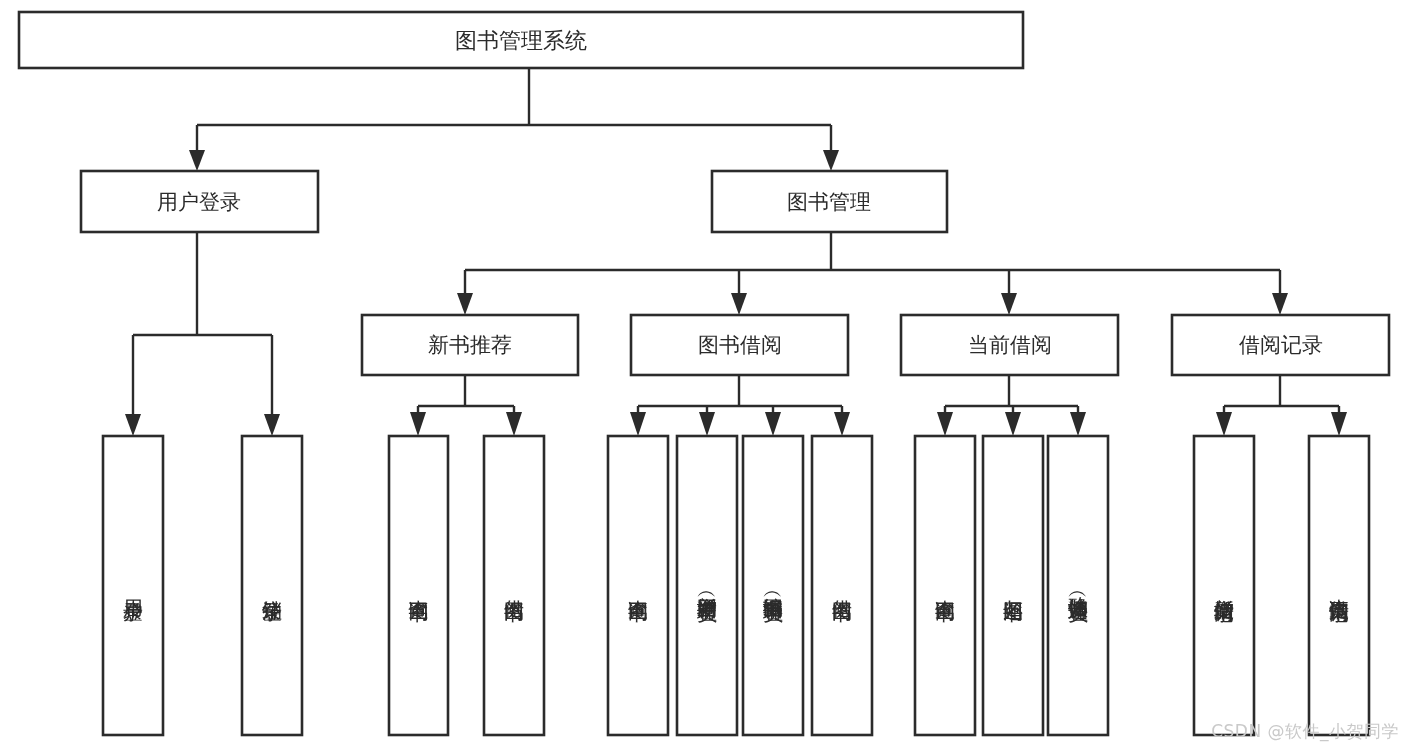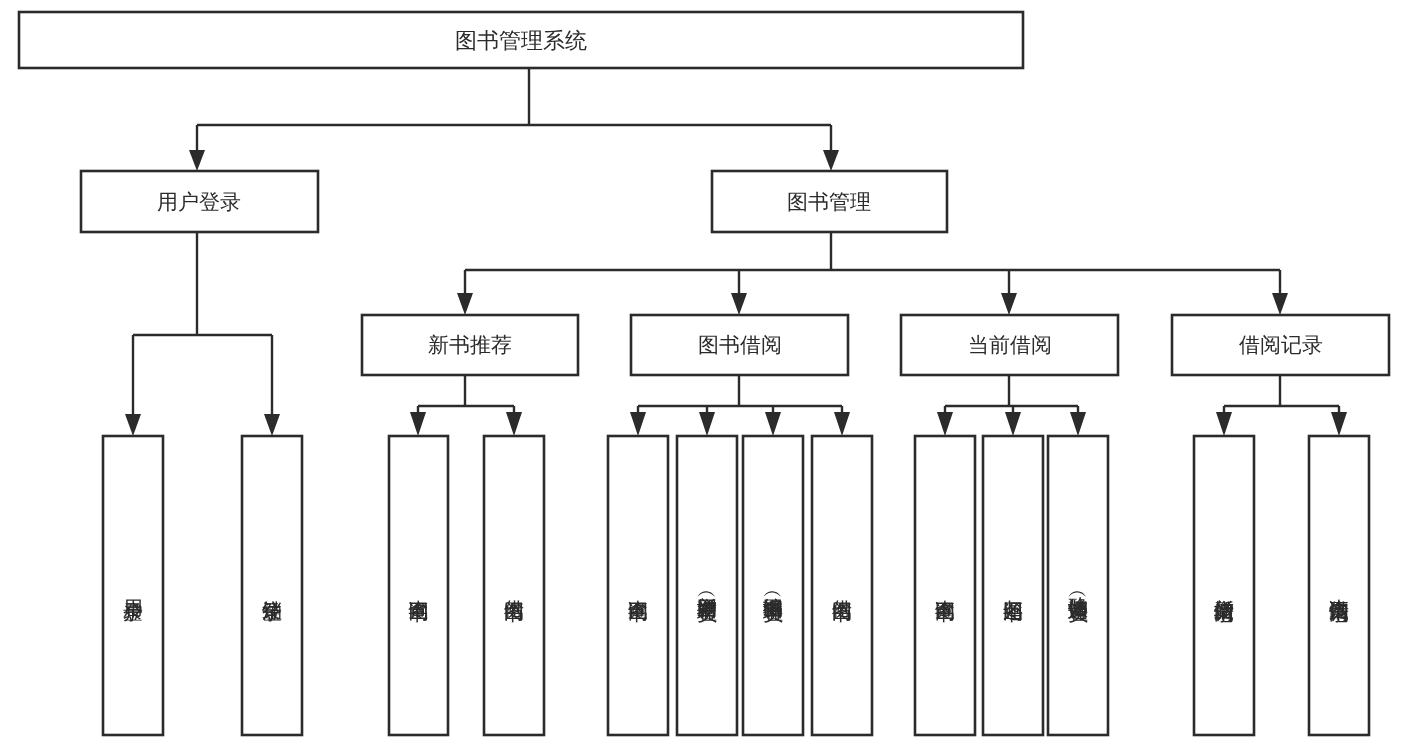--- a/index.html
+++ b/index.html
@@ -216,14 +216,15 @@
   <div class="vertical-label" style="left:743px; top:436px; width:60px; height:299px;">编辑图书（管理员）</div>
   <div class="vertical-label" style="left:812px; top:436px; width:60px; height:299px;">借阅图书</div>
 
   <div class="vertical-label" style="left:915px; top:436px; width:60px; height:299px;">查询图书</div>
   <div class="vertical-label" style="left:983px; top:436px; width:60px; height:299px;">归还图书</div>
   <div class="vertical-label" style="left:1048px; top:436px; width:60px; height:299px;">确认归还（管理员）</div>
 
   <div class="vertical-label" style="left:1194px; top:436px; width:60px; height:299px;">新增借阅记录</div>
   <div class="vertical-label" style="left:1309px; top:436px; width:60px; height:299px;">查询借阅记录</div>
 
+  <div class="watermark">CSDN @软件_小贺同学</div>
 
 </div>
 
 </body></html>

